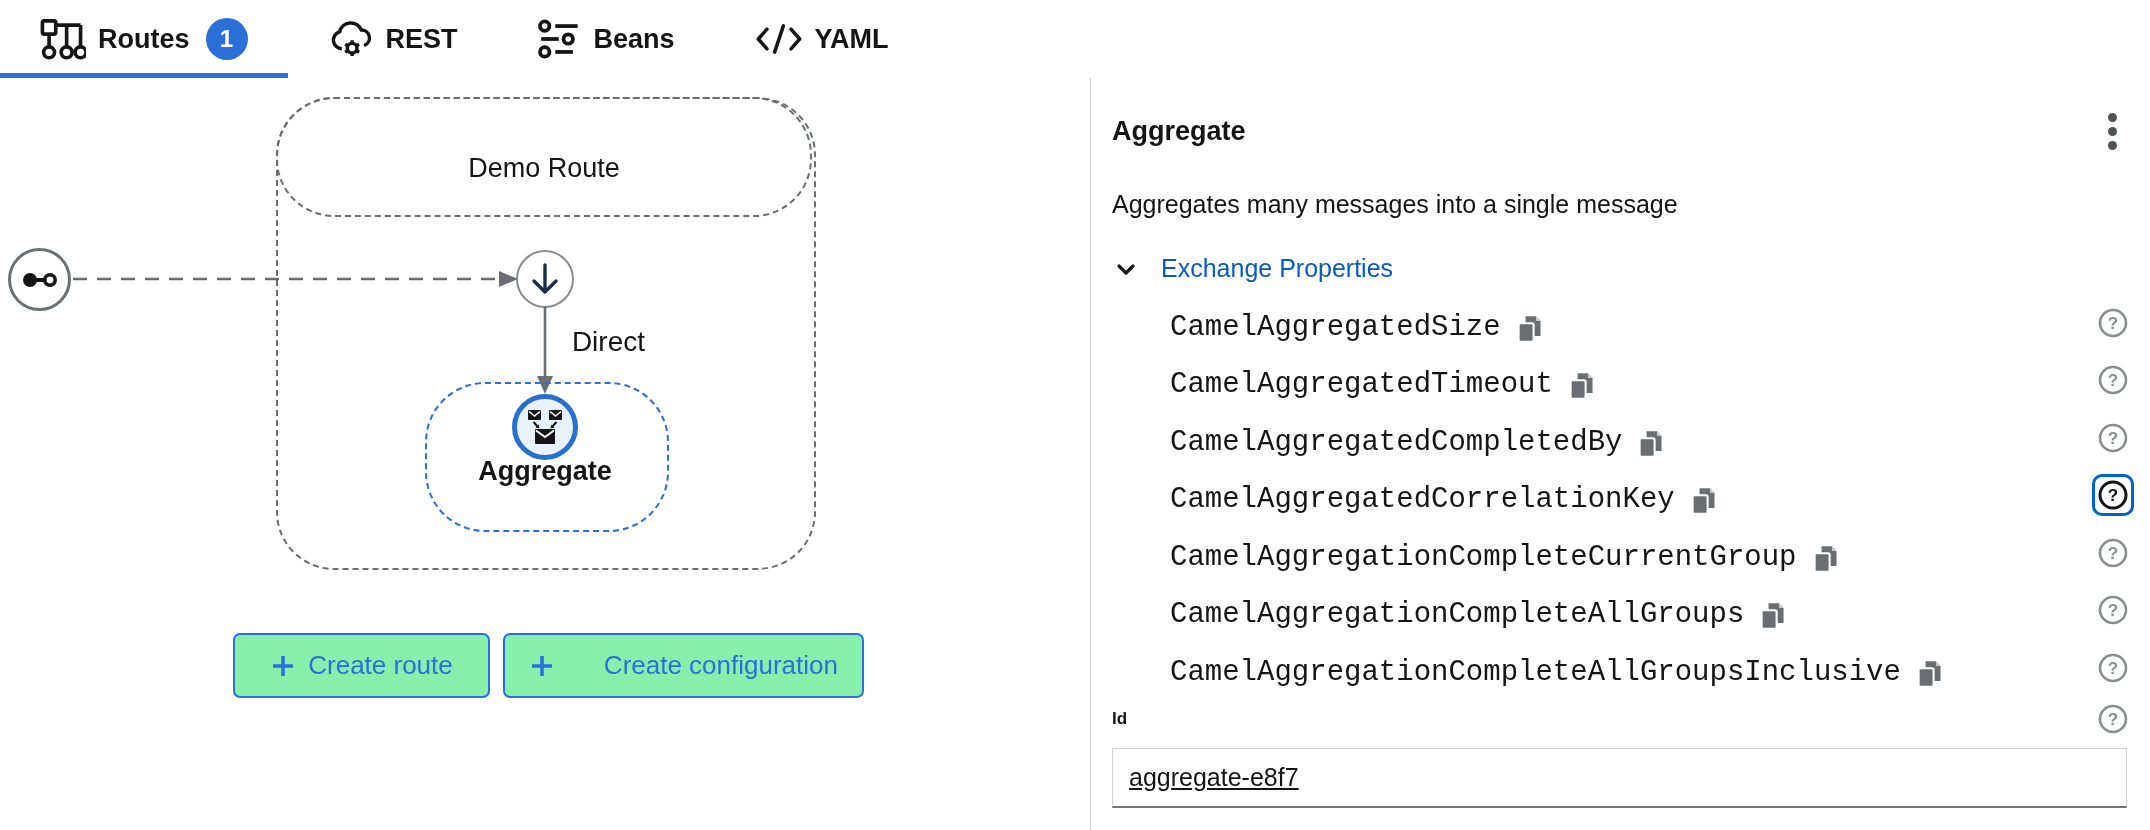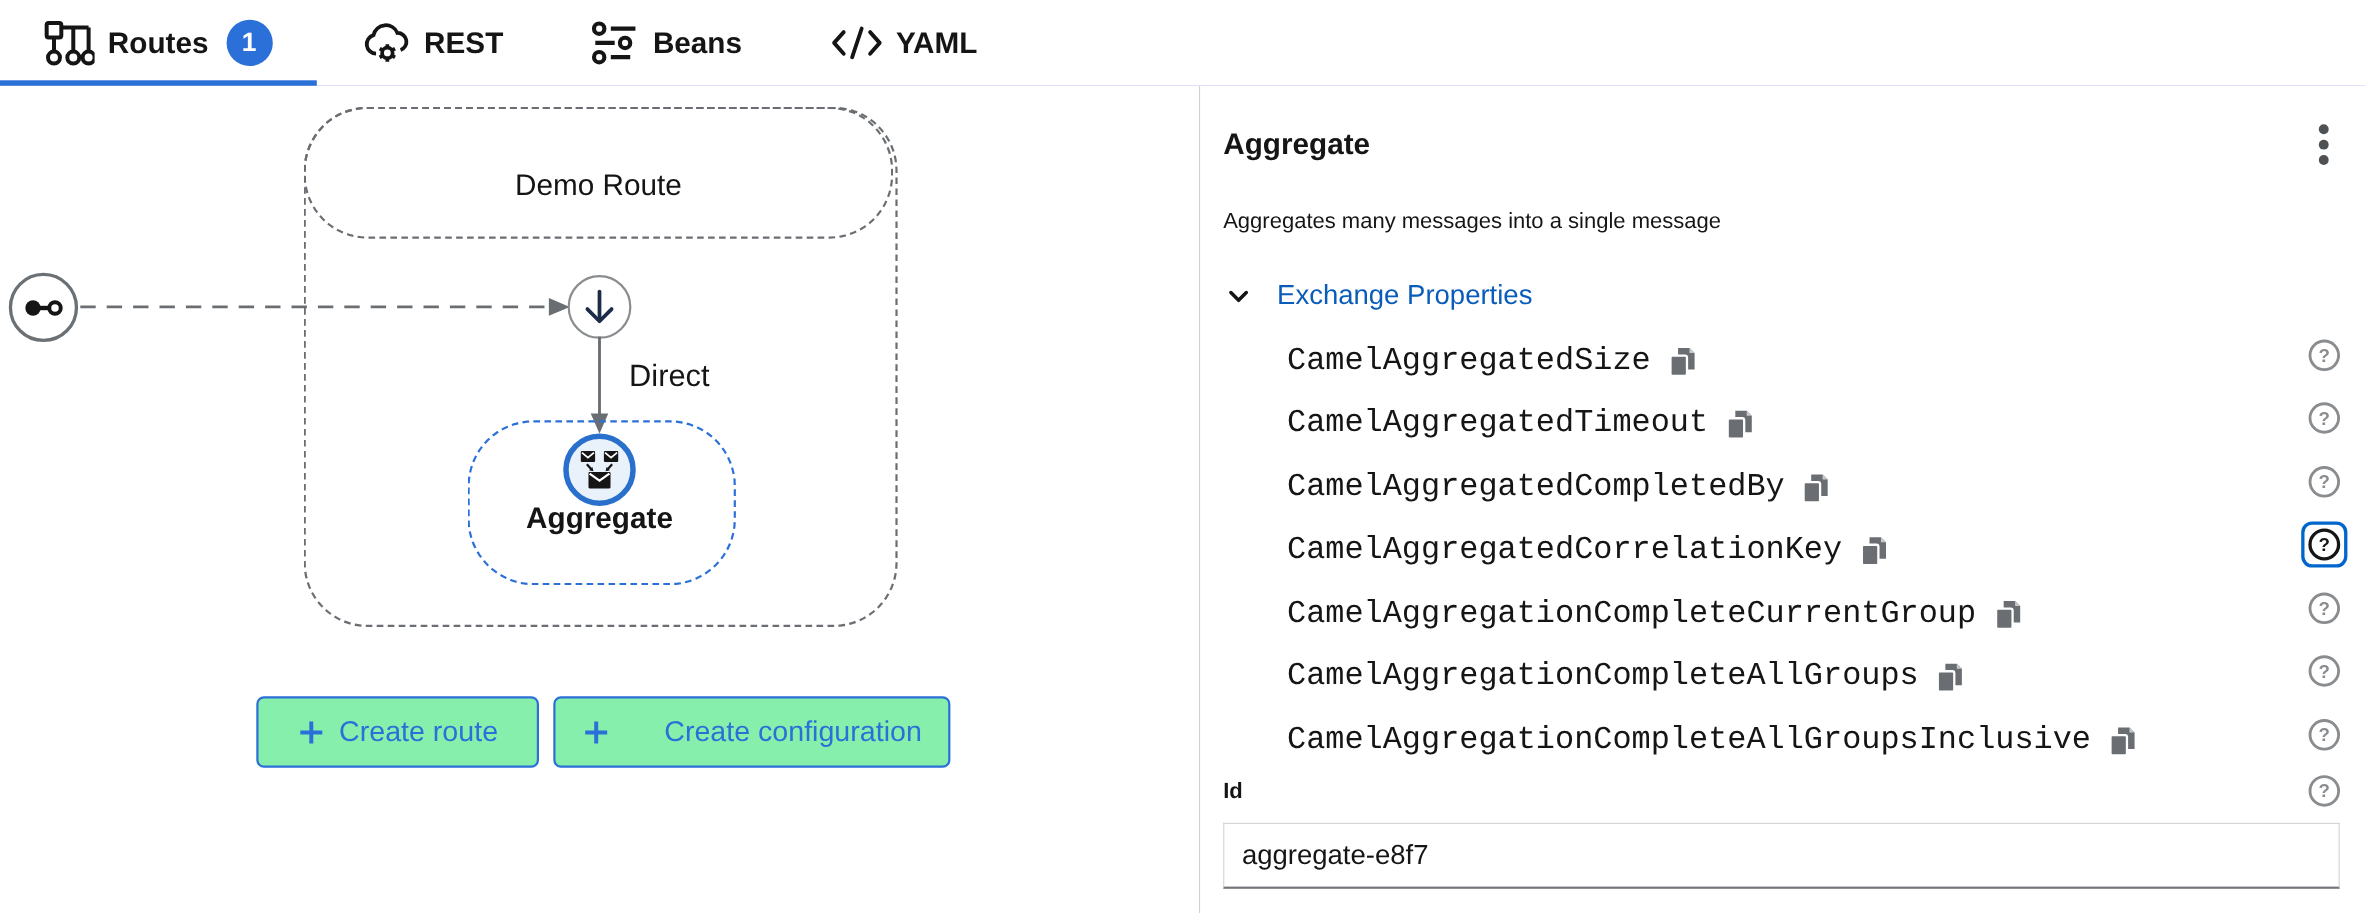--- a/index.html
+++ b/index.html
@@ -48,40 +48,40 @@
                  color:#2b70d8;font-size:26px;font-family:inherit;cursor:pointer;box-sizing:border-box;}
   .btn-secondary:first-child{width:257px;}
   .btn-secondary:last-child{width:361px;justify-content:space-between;}
 
   
   .panel-head{position:absolute;left:21px;top:36px;right:16px;display:flex;align-items:flex-start;justify-content:space-between;}
   .panel-title{margin:0;font-size:27px;font-weight:700;color:#151515;line-height:34px;}
   .kebab{width:44px;height:50px;border:none;background:transparent;cursor:pointer;
          display:flex;flex-direction:column;align-items:center;justify-content:center;gap:5px;margin-top:-8px;}
   .kebab .dot{width:9px;height:9px;border-radius:50%;background:#4f5255;}
-  .panel-desc{position:absolute;left:21px;top:112px;right:40px;margin:0;font-size:20px;color:#151515;}
+  .panel-desc{position:absolute;left:21px;top:112px;right:40px;margin:0;font-size:25px;color:#151515;}
   .section-toggle{position:absolute;left:24px;top:176px;display:flex;align-items:center;gap:24px;cursor:pointer;}
   .section-toggle a{font-size:25px;color:#0a5cba;text-decoration:none;cursor:pointer;}
   .props{position:absolute;left:0;top:208px;right:0;}
   .prop-row{height:57.5px;display:flex;align-items:flex-end;padding-left:79px;padding-right:16px;}
   .prop-name{font-family:"Liberation Mono","DejaVu Sans Mono",monospace;font-size:29px;color:#151515;}
   .copy-btn{border:none;background:transparent;padding:0;margin-left:14px;cursor:pointer;display:flex;align-items:center;}
   .spacer{flex:1;}
   .help-btn{border:3px solid transparent;border-radius:10px;background:transparent;padding:2px;
             cursor:pointer;display:flex;align-items:center;justify-content:center;}
   .help-btn svg circle{stroke:#8a8d90;}
   .help-btn svg text{fill:#8a8d90;}
   .help-btn.focused{border-color:#0066cc;}
   .help-btn.focused svg circle{stroke:#151515;stroke-width:3;}
   .help-btn.focused svg text{fill:#151515;font-weight:700;}
   .id-row{position:absolute;left:21px;top:620px;right:16px;display:flex;align-items:center;}
-  .id-label{font-size:20px;font-weight:700;color:#151515;}
+  .id-label{font-size:17px;font-weight:700;color:#151515;}
   .id-input{position:absolute;left:21px;top:670px;width:1015px;height:60px;box-sizing:border-box;
             border:1px solid #d2d2d2;border-bottom:2.5px solid #72767b;border-radius:0;
-            font-family:inherit;font-size:25px;color:#151515;padding:0 16px;background:#fff;}
+            font-family:inherit;font-size:25px;color:#151515;padding:0 16px;background:#fff;text-decoration:underline;}
 </style>
 </head>
 <body>
 
 <div class="app">
 
   <header class="tabbar">
     <div class="tab active">
       <span class="ticon">
         <svg width="46" height="42" viewBox="0 0 38 34" fill="none" stroke="#151515" stroke-width="3">

